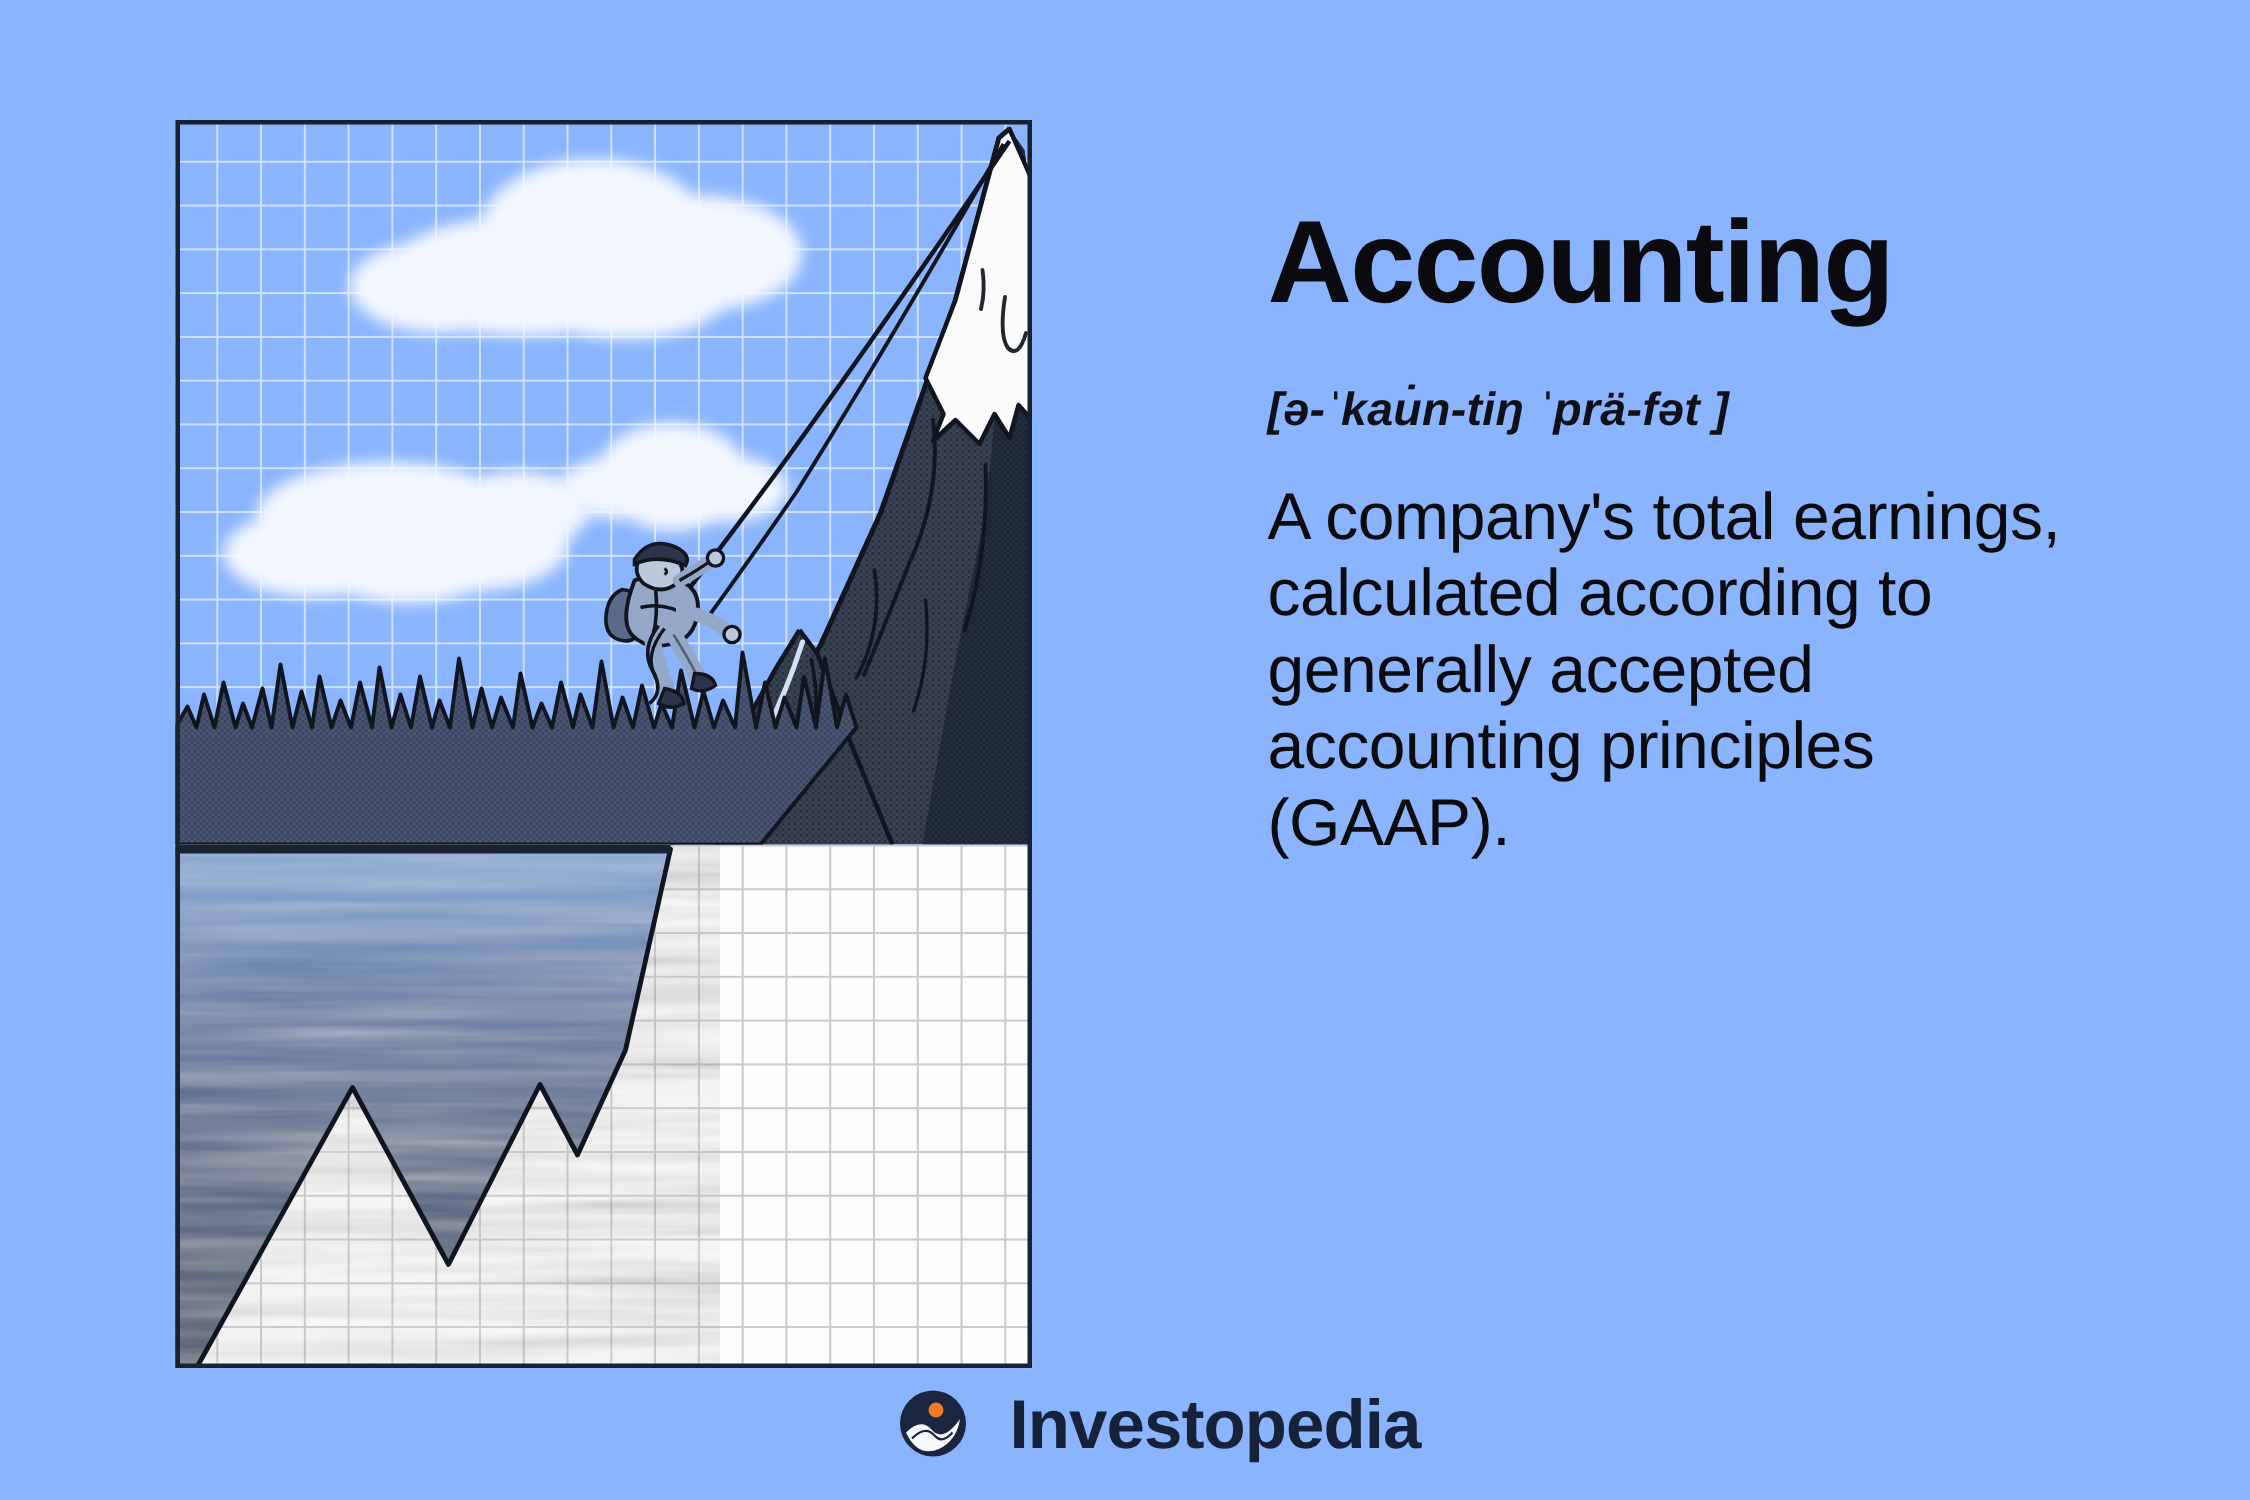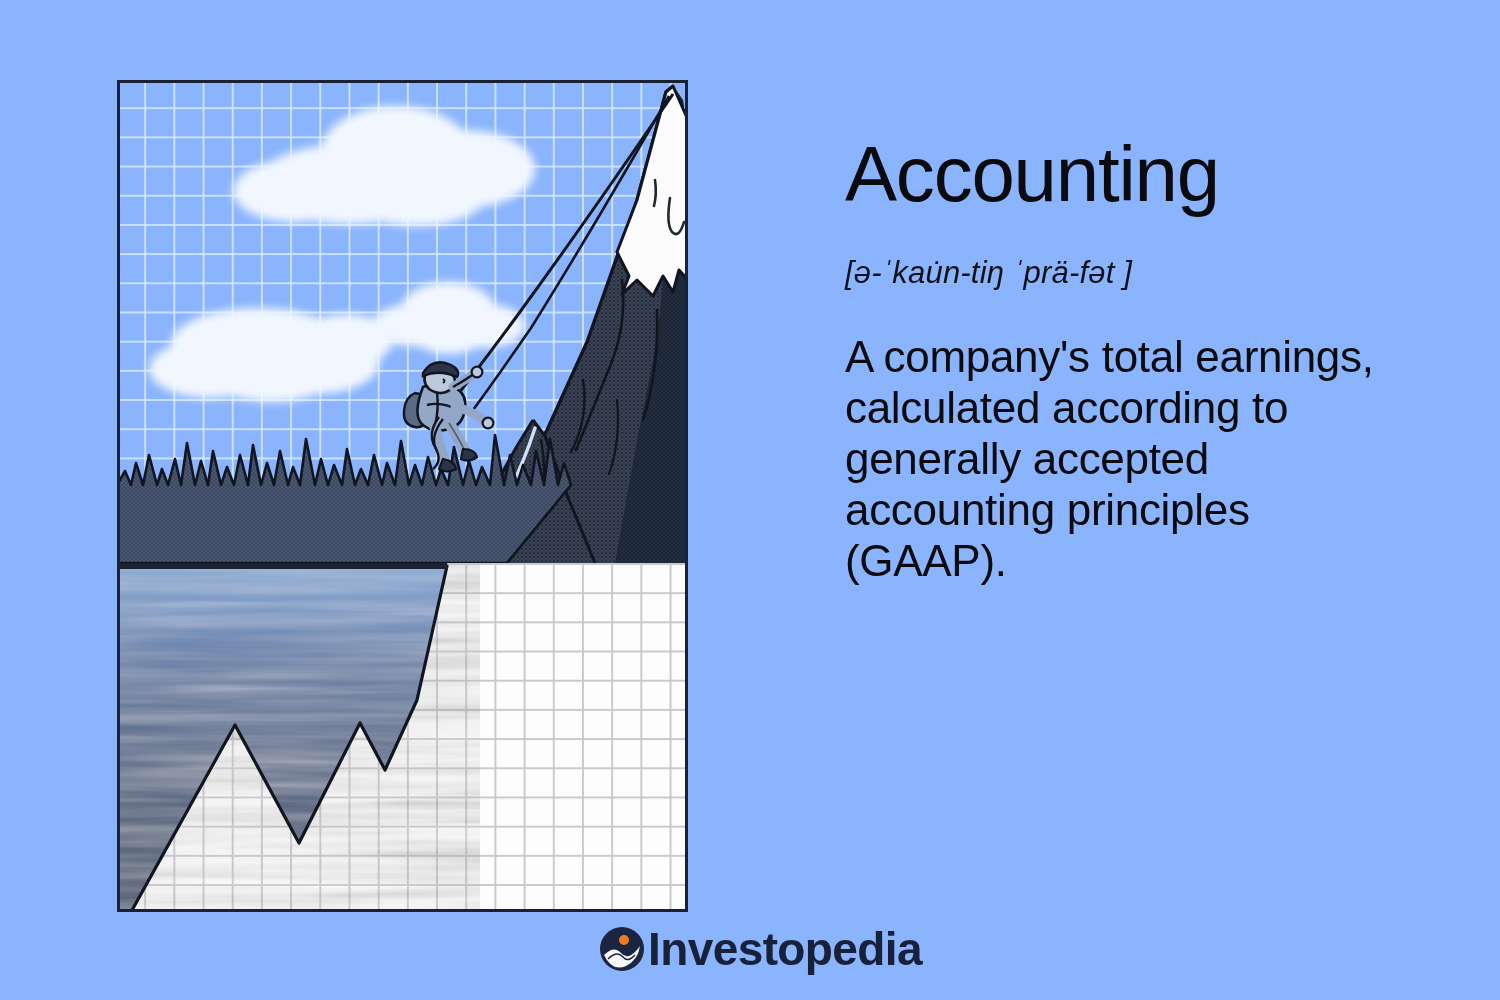--- a/index.html
+++ b/index.html
@@ -53,39 +53,39 @@
   }
 
   
   .layer{ position:absolute; left:0; top:0; width:571px; height:832px; overflow:visible; }
 
   
   #textcol{
     position:absolute; left:845px; top:138px; width:560px;
   }
   #title{
-    font-size:78px; font-weight:400; line-height:.94;
+    font-size:78px; font-weight:700; line-height:.94;
     color:#0a0a0f; letter-spacing:-1.2px;
   }
   #phonetic{
     margin-top:44px;
-    font-size:31px; font-style:italic; font-weight:400;
+    font-size:31px; font-style:italic; font-weight:700;
     color:#101018; letter-spacing:.2px;
   }
   #definition{
-    margin-top:40px;
+    margin-top:28px;
     font-size:44px; font-weight:400; line-height:1.16;
     color:#0a0a0f; letter-spacing:-.3px;
     max-width:540px;
   }
 
   
   #logo{
     position:absolute; left:598px; top:925px;
-    display:flex; align-items:center; gap:2px;
+    display:flex; align-items:center; gap:27px;
   }
   #logo .wordmark{
     font-size:46px; font-weight:700; color:#17213a;
     letter-spacing:-.6px; line-height:1;
   }
 </style>
 </head>
 <body>
 
 <div id="illustration">

